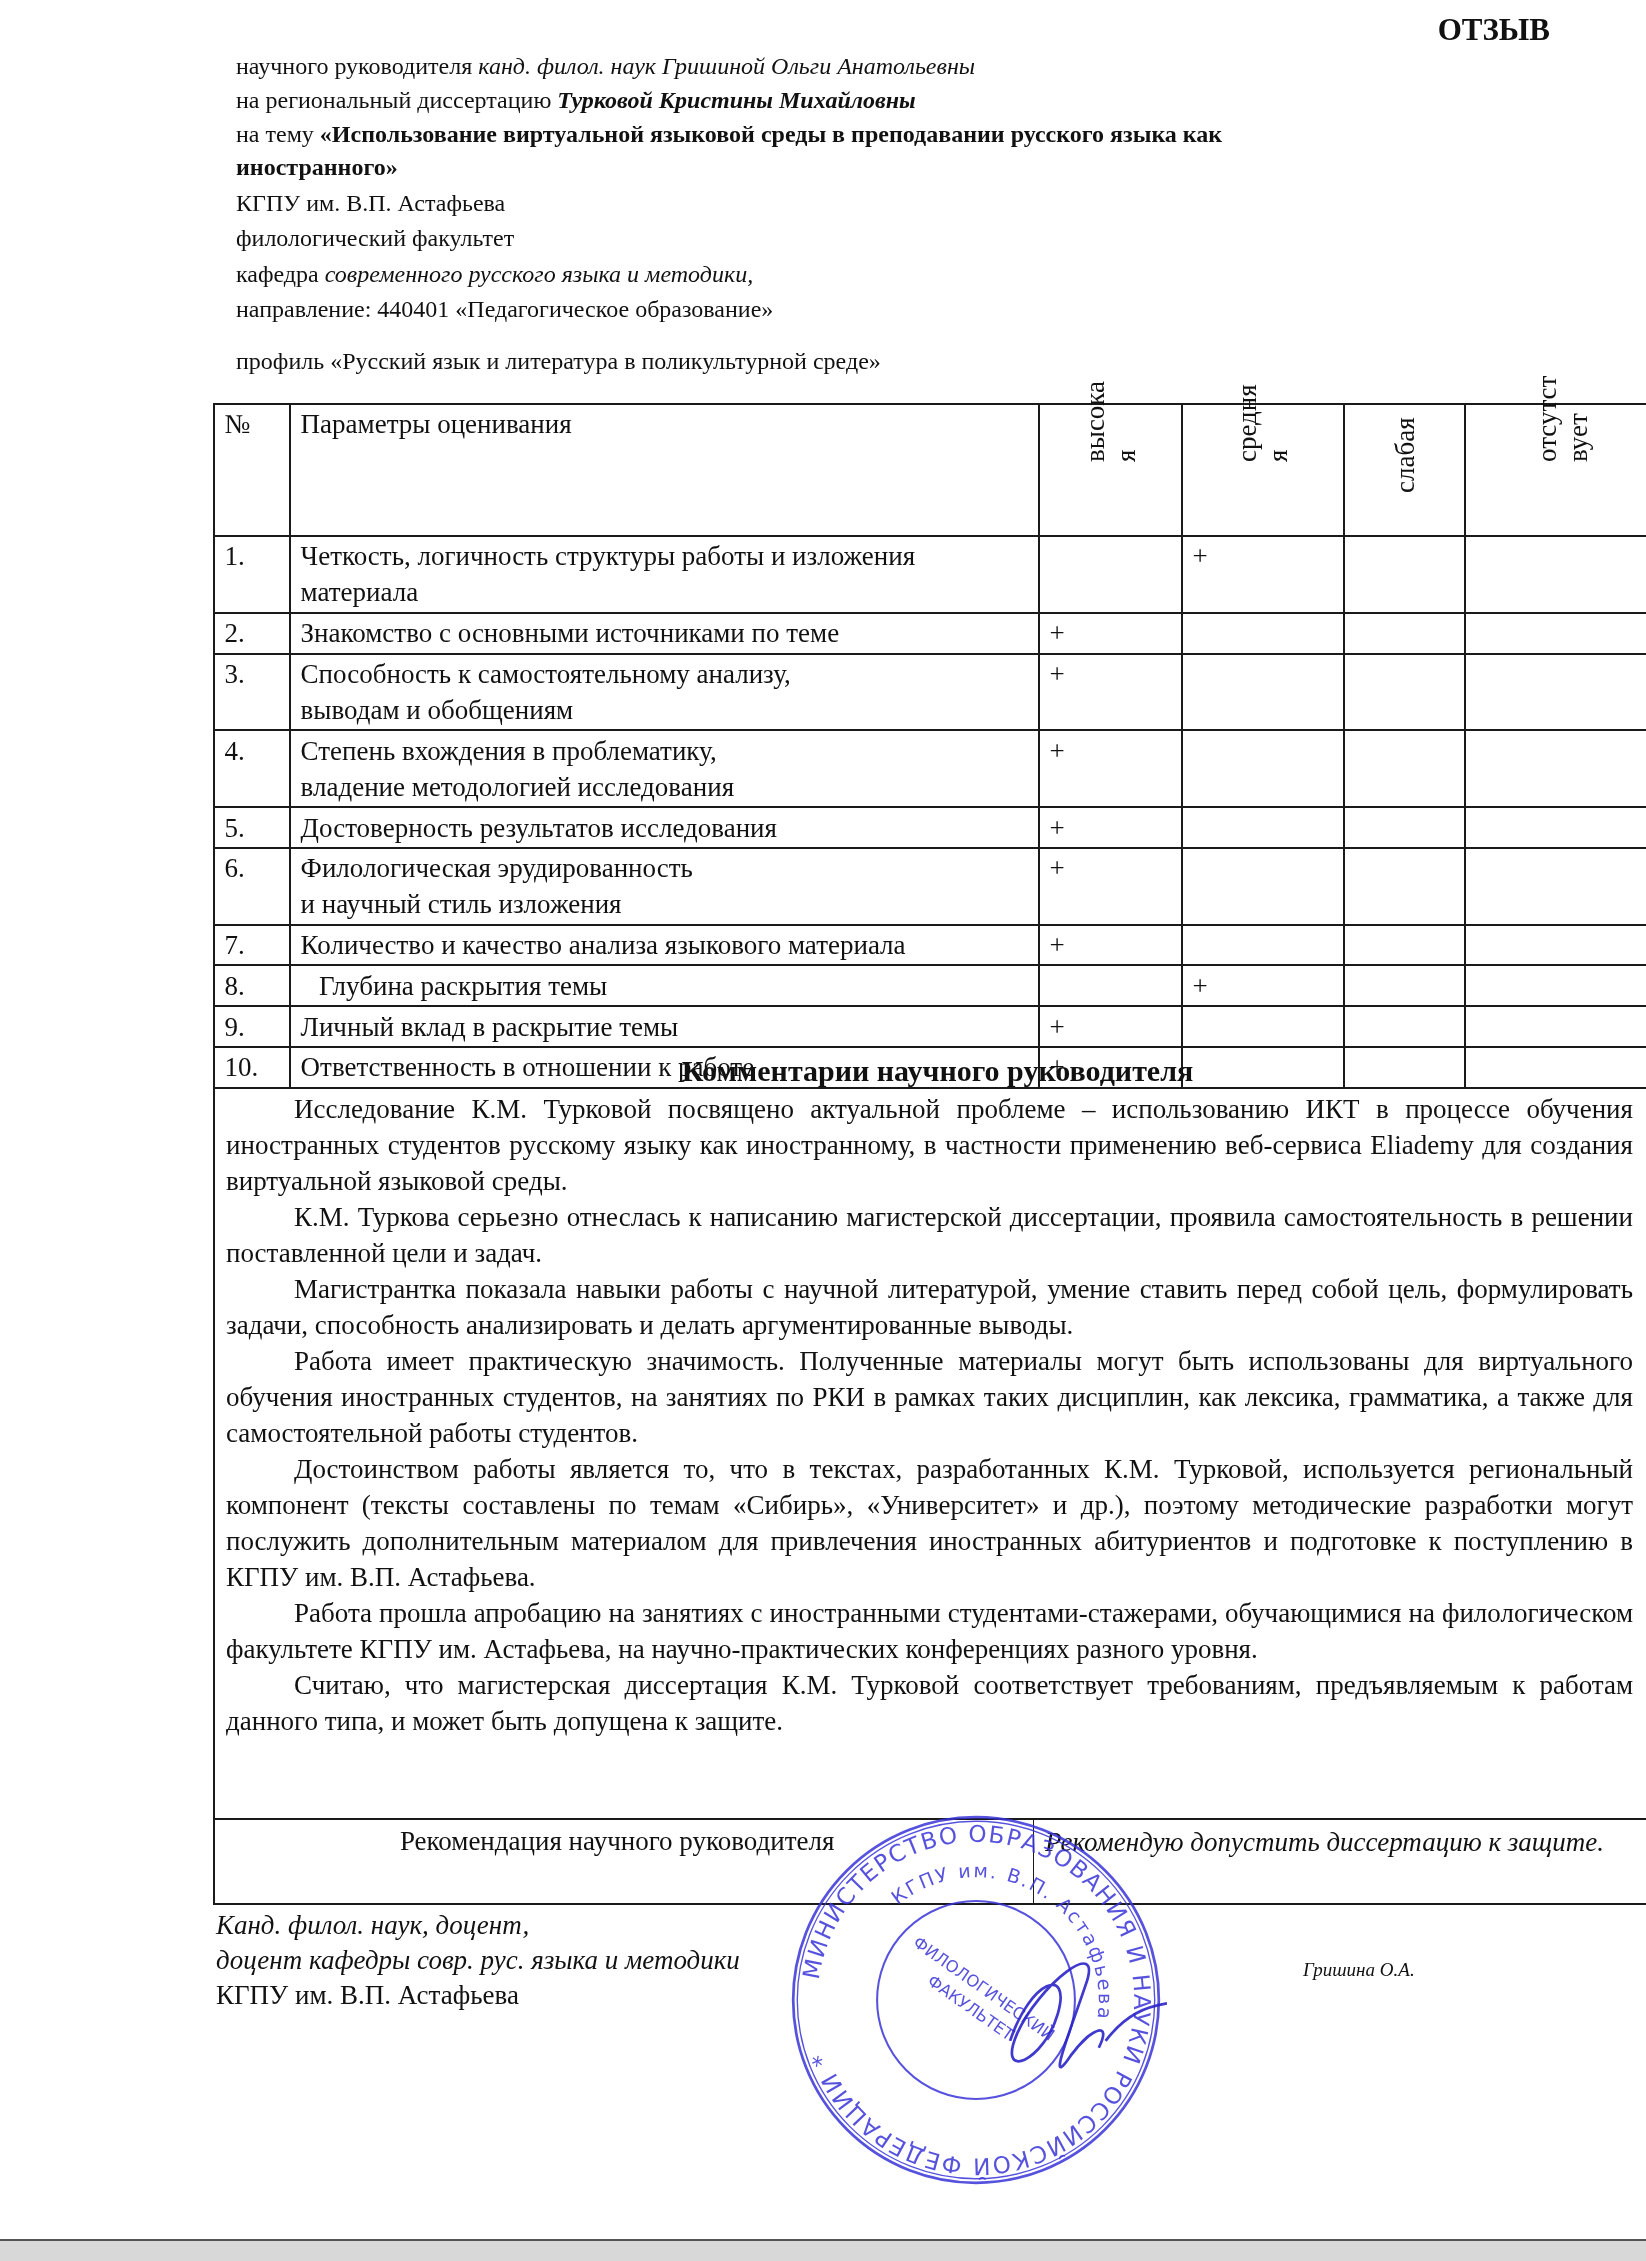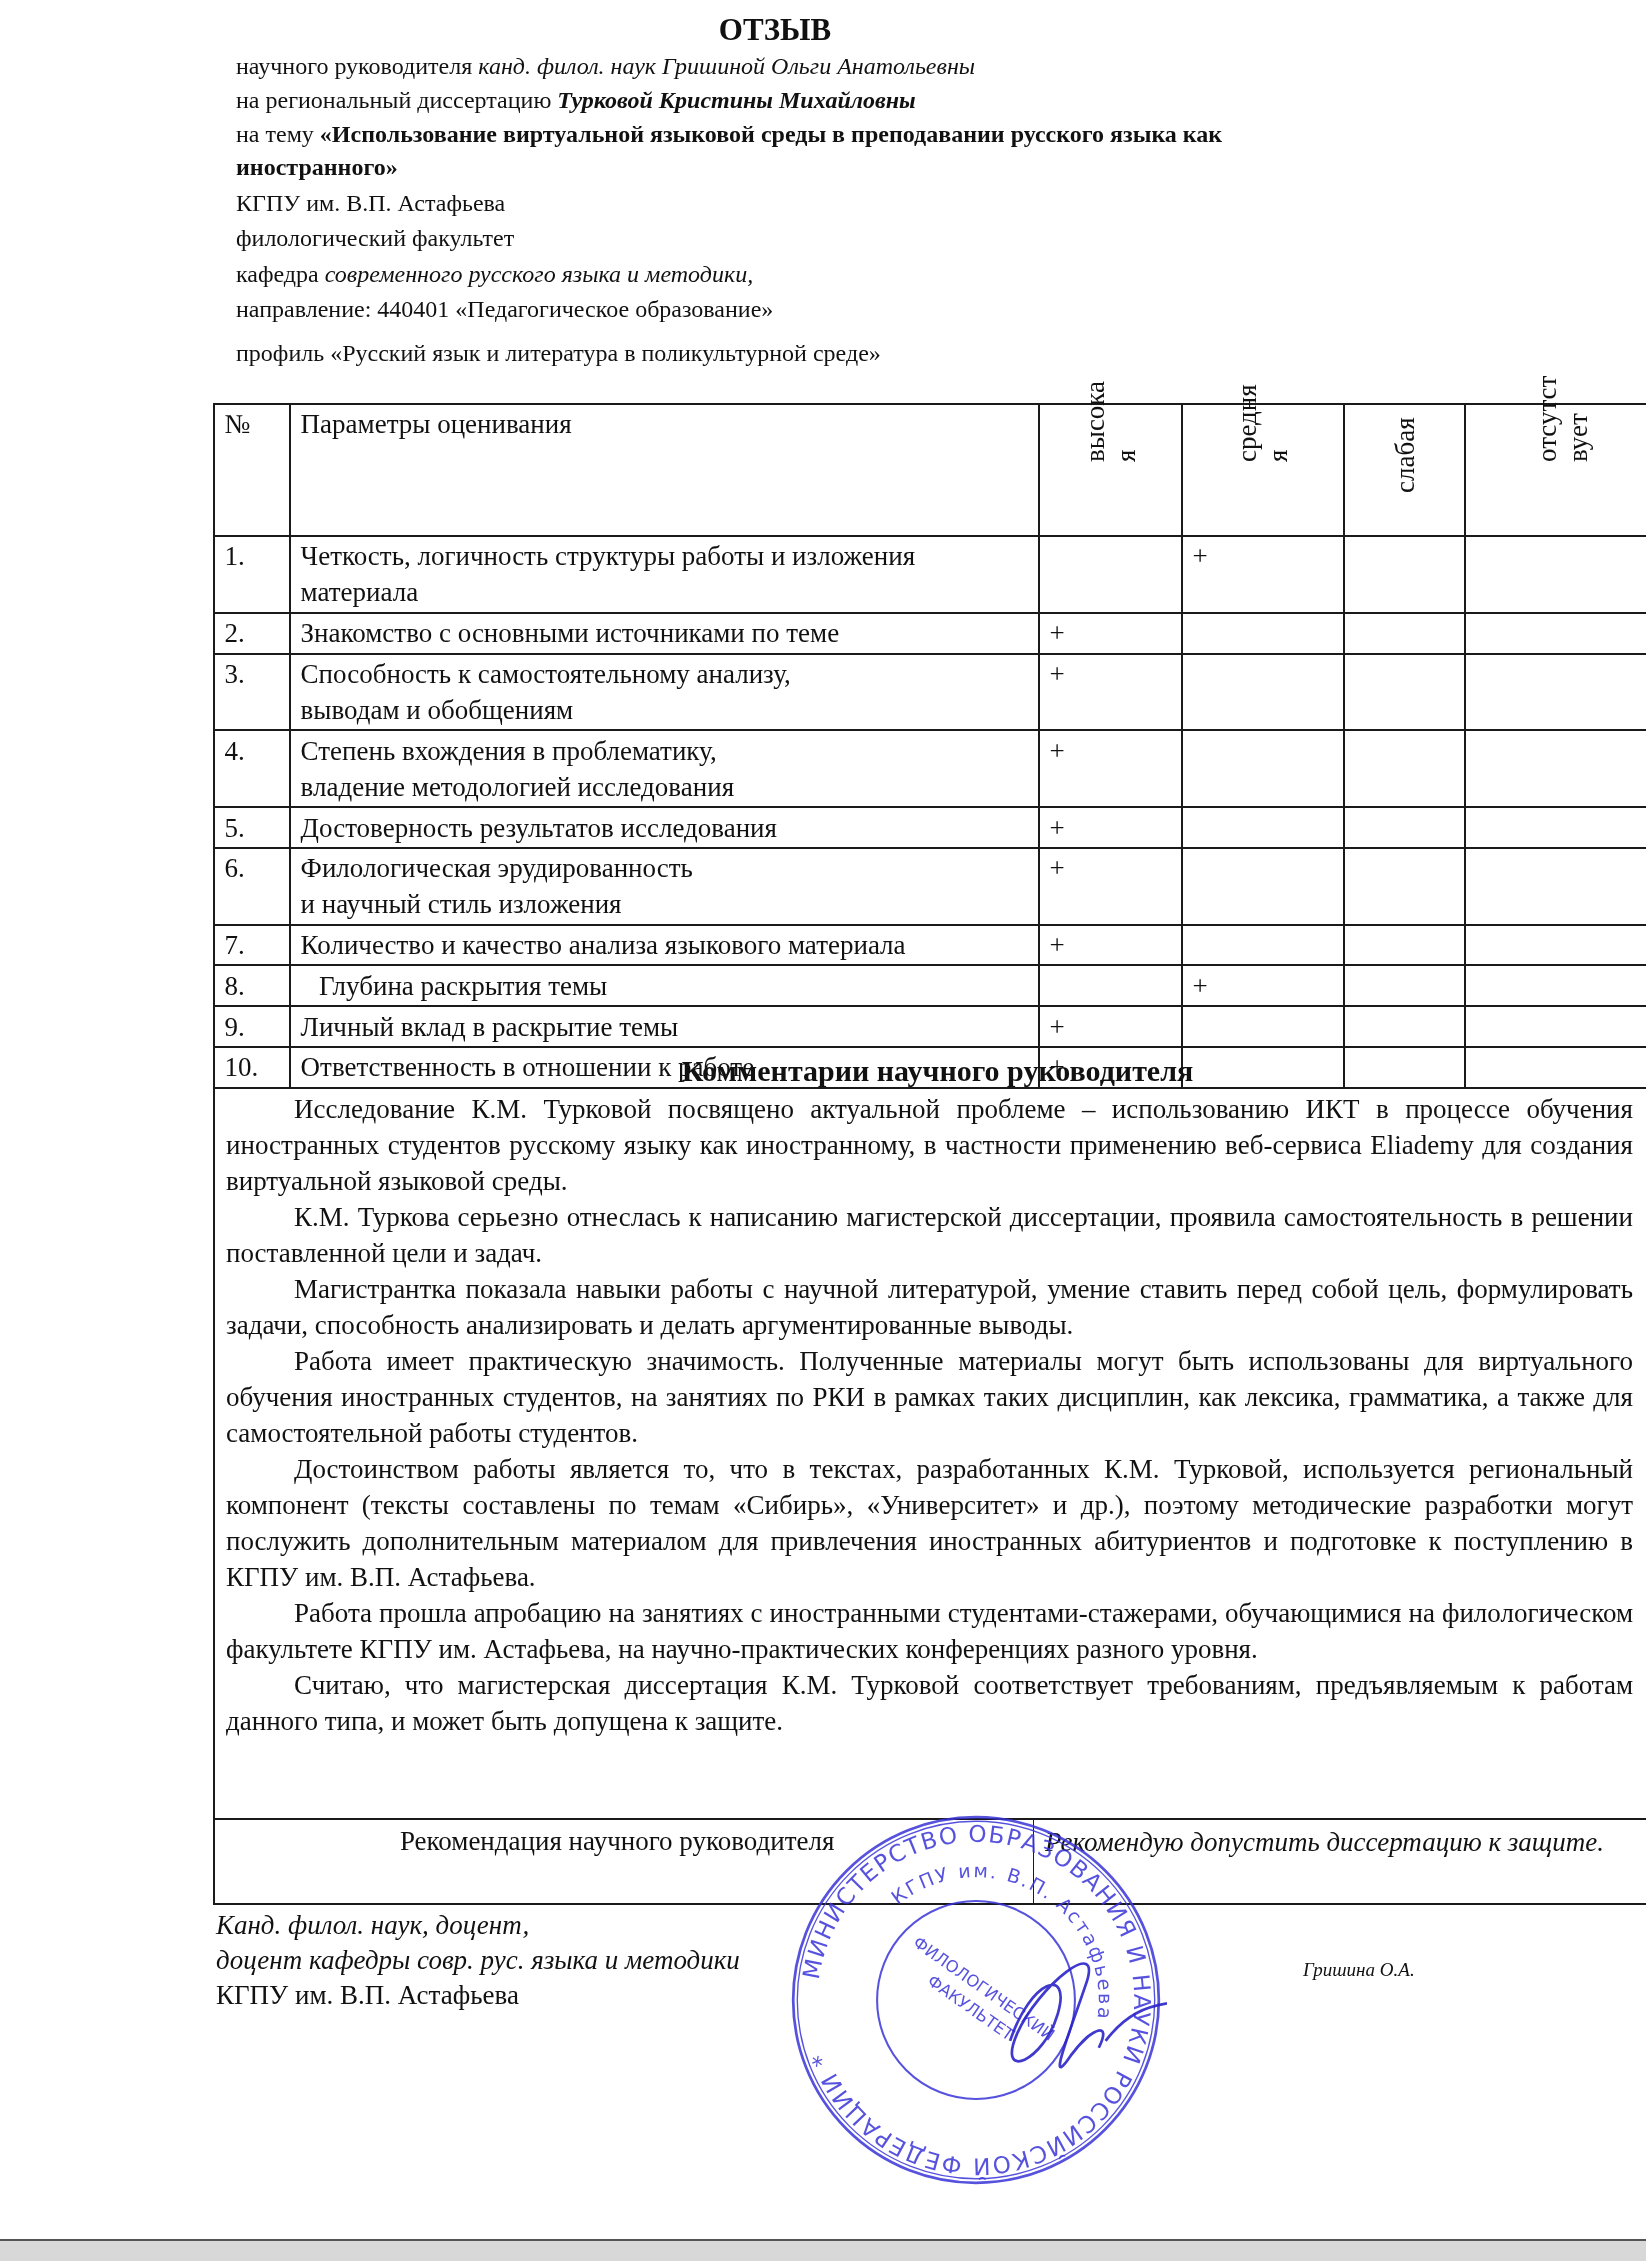--- a/index.html
+++ b/index.html
@@ -2,21 +2,21 @@
 <html style="font-size:11px"><head>
 <meta charset="utf-8">
 <style>
   html, body { margin: 0; padding: 0; }
   body {
     width: 1647px; height: 2261px; position: relative; overflow: hidden;
     background: #ffffff; color: #111;
     font-family: "Liberation Serif", "DejaVu Serif", serif;
   }
   .abs { position: absolute; }
-  .title { left: 0; width: 1550px; top: 12.3px; text-align: center; font-weight: bold; font-size: 31px; }
+  .title { left: 0; width: 1550px; top: 12.3px; text-align: right; font-weight: bold; font-size: 31px; }
   .hdr { left: 236px; font-size: 24px; line-height: 34px; white-space: nowrap; }
   .it { font-style: italic; }
   .b { font-weight: bold; }
   .bi { font-weight: bold; font-style: italic; }
 
   table.eval {
     position: absolute; left: 213px; top: 403px; width: 1447px;
     border-collapse: collapse; table-layout: fixed; font-size: 27px;
   }
   table.eval td, table.eval th {
@@ -57,21 +57,21 @@
 <div class="abs title">ОТЗЫВ</div>
 
 <div class="abs hdr" style="top:49px"><span>научного руководителя </span><span class="it">канд. филол. наук Гришиной Ольги Анатольевны</span></div>
 <div class="abs hdr" style="top:83px"><span>на региональный диссертацию </span><span class="bi">Турковой Кристины Михайловны</span></div>
 <div class="abs hdr" style="top:117px"><span>на тему </span><span class="b">«Использование виртуальной языковой среды в преподавании русского языка как</span></div>
 <div class="abs hdr b" style="top:150px">иностранного»</div>
 <div class="abs hdr" style="top:186px">КГПУ им. В.П. Астафьева</div>
 <div class="abs hdr" style="top:221px">филологический факультет</div>
 <div class="abs hdr" style="top:257px"><span>кафедра </span><span class="it">современного русского языка и методики,</span></div>
 <div class="abs hdr" style="top:292px">направление: 440401 «Педагогическое образование»</div>
-<div class="abs hdr" style="top:336px">профиль «Русский язык и литература в поликультурной среде»</div>
+<div class="abs hdr" style="top:344px">профиль «Русский язык и литература в поликультурной среде»</div>
 
 <table class="eval">
   <colgroup>
     <col style="width:76px">
       <col style="width:749px">
       <col style="width:143px">
       <col style="width:162px">
       <col style="width:121px">
       <col style="width:195px">
   </colgroup>

